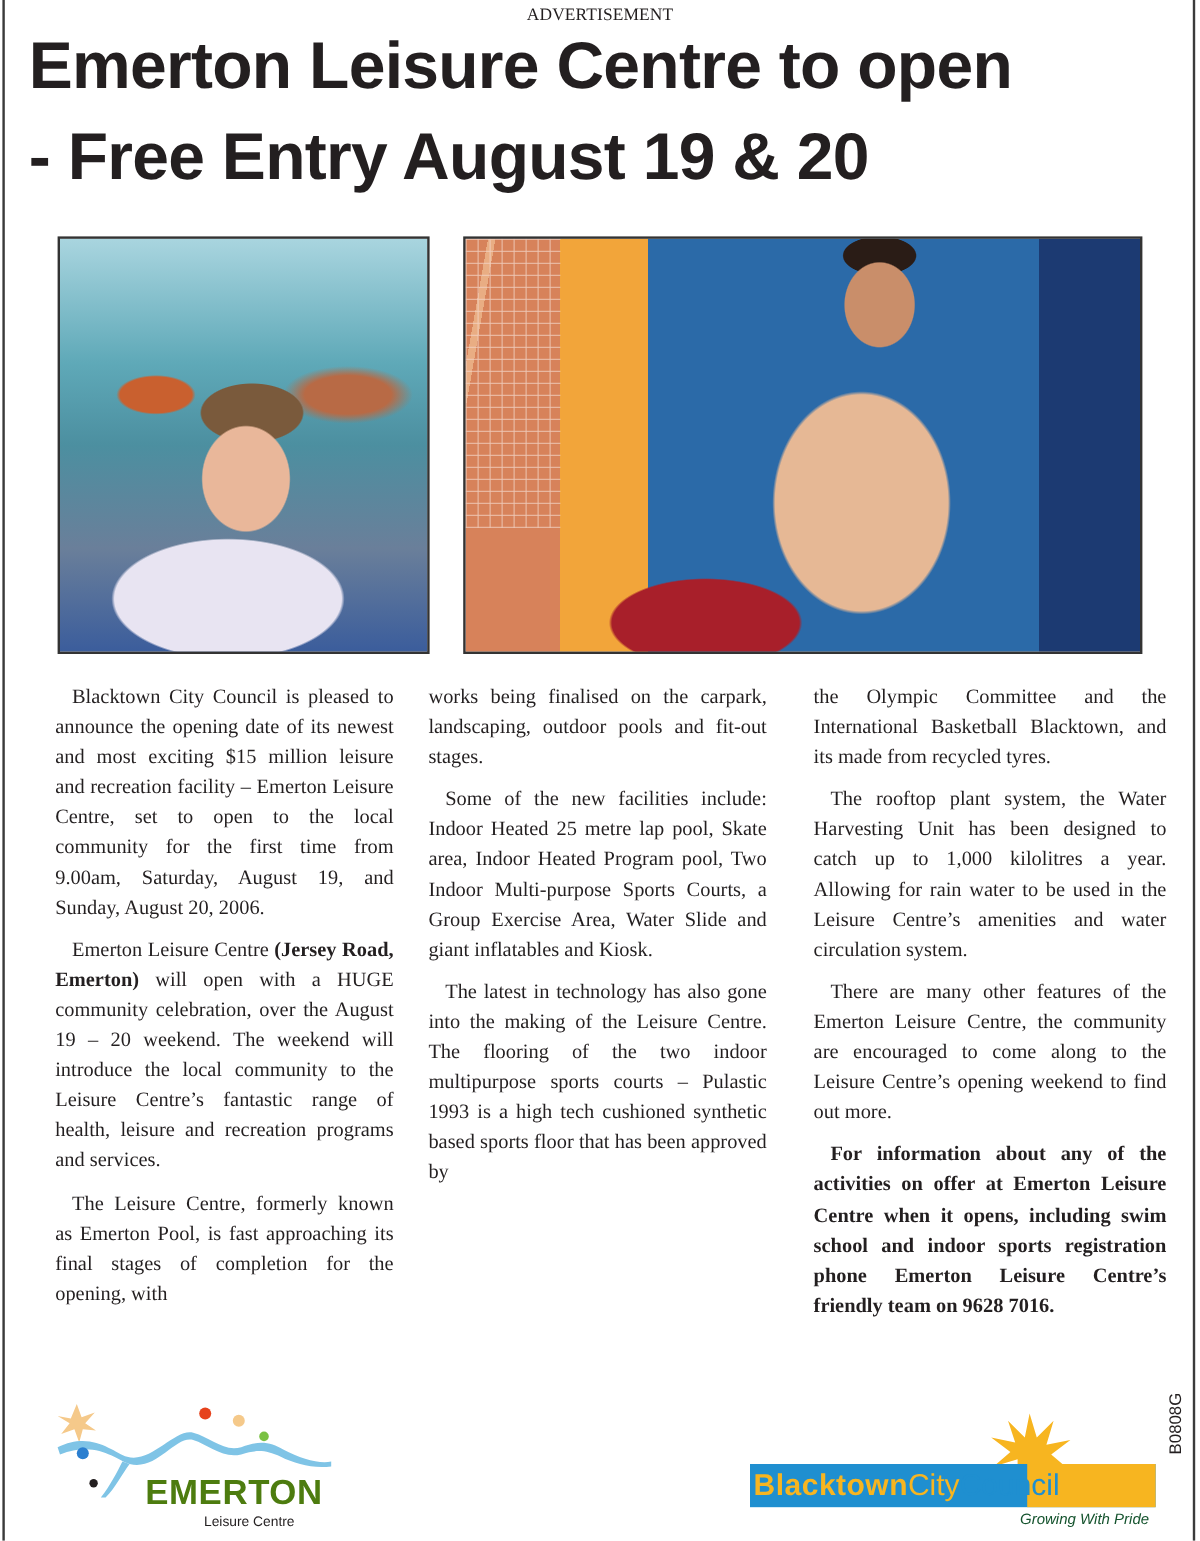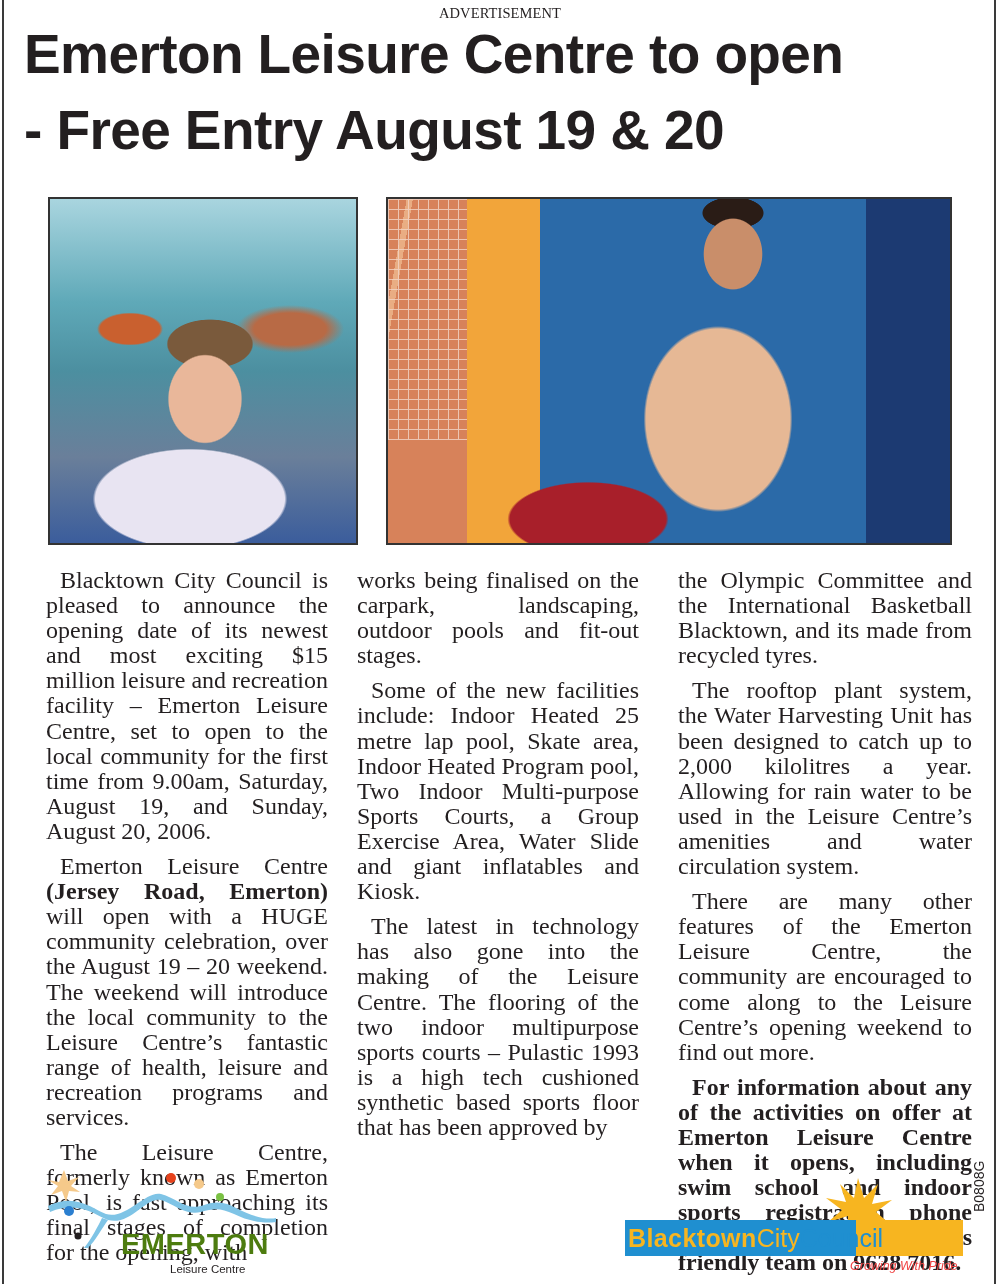--- a/index.html
+++ b/index.html
@@ -25,40 +25,40 @@
         radial-gradient(ellipse 50px 26px at 345px 14px, #2a1c16 0 60%, transparent 62%),
         radial-gradient(ellipse 120px 150px at 330px 220px, #e6b895 0 60%, transparent 62%),
         radial-gradient(ellipse 130px 60px at 200px 320px, #a81f2a 0 60%, transparent 62%),
         linear-gradient(100deg, transparent 0 3%, #e9ad83 3% 4%, transparent 4%),
         linear-gradient(90deg, #d7825a 0 14%, #f2a53a 14% 27%, #2b6aa8 27% 85%, #1c3a72 85% 100%);
     }
     .photo-boy::after { content: ""; position: absolute; left: 0; top: 0; width: 14%; height: 70%;
       background-image: linear-gradient(#f3d6c8 1px, transparent 1px), linear-gradient(90deg, #f3d6c8 1px, transparent 1px);
       background-size: 10px 10px; opacity: 0.8; }
 
-    .col { position: absolute; top: 568px; width: 282px; font-family: "Liberation Serif", serif; font-size: 24px; line-height: 25.1px; text-align: justify; color: #231f20; }
+    .col { position: absolute; top: 568px; width: 282px; font-family: "Liberation Serif", serif; font-size: 17px; line-height: 25.1px; text-align: justify; color: #231f20; }
     .col p { margin: 0 0 10px 0; text-indent: 14px; }
     .col p.noindent { text-indent: 0; }
     .col1 { left: 46px; }
     .col2 { left: 357px; }
     .col3 { left: 678px; width: 294px; }
     .col b { font-weight: bold; }
 
     .logo-emerton { position: absolute; left: 36px; top: 1170px; width: 250px; height: 100px; }
     .logo-emerton .word { position: absolute; left: 85px; top: 58px; font-family: "Liberation Sans", sans-serif; font-weight: bold; font-size: 29px; letter-spacing: 0.5px; color: #4d7c0f; }
     .logo-emerton .sub { position: absolute; left: 134px; top: 93px; font-family: "Liberation Sans", sans-serif; font-size: 11.5px; color: #231f20; }
 
     .logo-blacktown { position: absolute; left: 625px; top: 1176px; width: 340px; height: 108px; }
     .bt-bar { position: absolute; left: 0; top: 44px; width: 338px; height: 36px; background: #1f8fd0; }
     .bt-bar .yellow { position: absolute; left: 231px; top: 0; width: 107px; height: 36px; background: #f7b520; }
     .bt-text { position: absolute; left: 3px; top: 45px; white-space: nowrap; font-family: "Liberation Sans", sans-serif; font-size: 25px; line-height: 34px; }
     .bt-text .b1 { font-weight: bold; color: #f7b520; letter-spacing: 0.4px; }
     .bt-text .b2 { color: #f7b520; }
     .bt-text .b3 { color: #1f8fd0; }
-    .bt-tag { position: absolute; left: 225px; top: 83px; font-family: "Liberation Sans", sans-serif; font-style: italic; font-size: 12.5px; color: #ef4444; }
+    .bt-tag { position: absolute; left: 225px; top: 83px; font-family: "Liberation Sans", sans-serif; font-style: italic; font-size: 12.5px; color: #14532d; }
     .code-vertical { position: absolute; left: 971px; top: 1212px; transform: rotate(-90deg); transform-origin: left top; font-family: "Liberation Sans", sans-serif; font-size: 14px; color: #231f20; white-space: nowrap; }
   </style>
 </head>
 <body>
 
 <div class="frame"></div>
 
 <div class="adv-label">ADVERTISEMENT</div>
 
 <div class="headline">
@@ -76,21 +76,21 @@
 </div>
 
 <div class="col col2">
   <p class="noindent">works being finalised on the carpark, landscaping, outdoor pools and fit-out stages.</p>
   <p>Some of the new facilities include: Indoor Heated 25 metre lap pool, Skate area, Indoor Heated Program pool, Two Indoor Multi-purpose Sports Courts, a Group Exercise Area, Water Slide and giant inflatables and Kiosk.</p>
   <p>The latest in technology has also gone into the making of the Leisure Centre. The flooring of the two indoor multipurpose sports courts – Pulastic 1993 is a high tech cushioned synthetic based sports floor that has been approved by</p>
 </div>
 
 <div class="col col3">
   <p class="noindent">the Olympic Committee and the International Basketball Blacktown, and its made from recycled tyres.</p>
-  <p>The rooftop plant system, the Water Harvesting Unit has been designed to catch up to 2,000 kilolitres a year. Allowing for rain water to be used in the Leisure Centre’s amenities and water circulation system.</p>
+  <p>The rooftop plant system, the Water Harvesting Unit has been designed to catch up to 1,000 kilolitres a year. Allowing for rain water to be used in the Leisure Centre’s amenities and water circulation system.</p>
   <p>There are many other features of the Emerton Leisure Centre, the community are encouraged to come along to the Leisure Centre’s opening weekend to find out more.</p>
   <p><b>For information about any of the activities on offer at Emerton Leisure Centre when it opens, including swim school and indoor sports registration phone Emerton Leisure Centre’s friendly team on 9628 7016.</b></p>
 </div>
 
 <div class="logo-emerton">
   <svg width="250" height="80" viewBox="0 0 250 80" style="position:absolute;left:0;top:0;">
     <g transform="translate(28,16)" fill="#f5c98a">
       <polygon points="0,-16 4,-5 15,-9 7,0 16,6 5,5 2,16 -2,5 -13,9 -6,0 -16,-6 -5,-4"></polygon>
     </g>
     <path d="M12,36 C40,22 58,40 70,44 C90,50 110,20 125,24 C140,28 150,40 165,36 C180,30 190,32 200,38 C215,46 230,50 240,48 L240,52 C225,54 210,50 198,44 C185,38 178,38 165,42 C150,46 138,34 125,30 C110,26 95,56 72,50 C60,46 44,30 14,42 Z" fill="#7fc4e6"></path>

